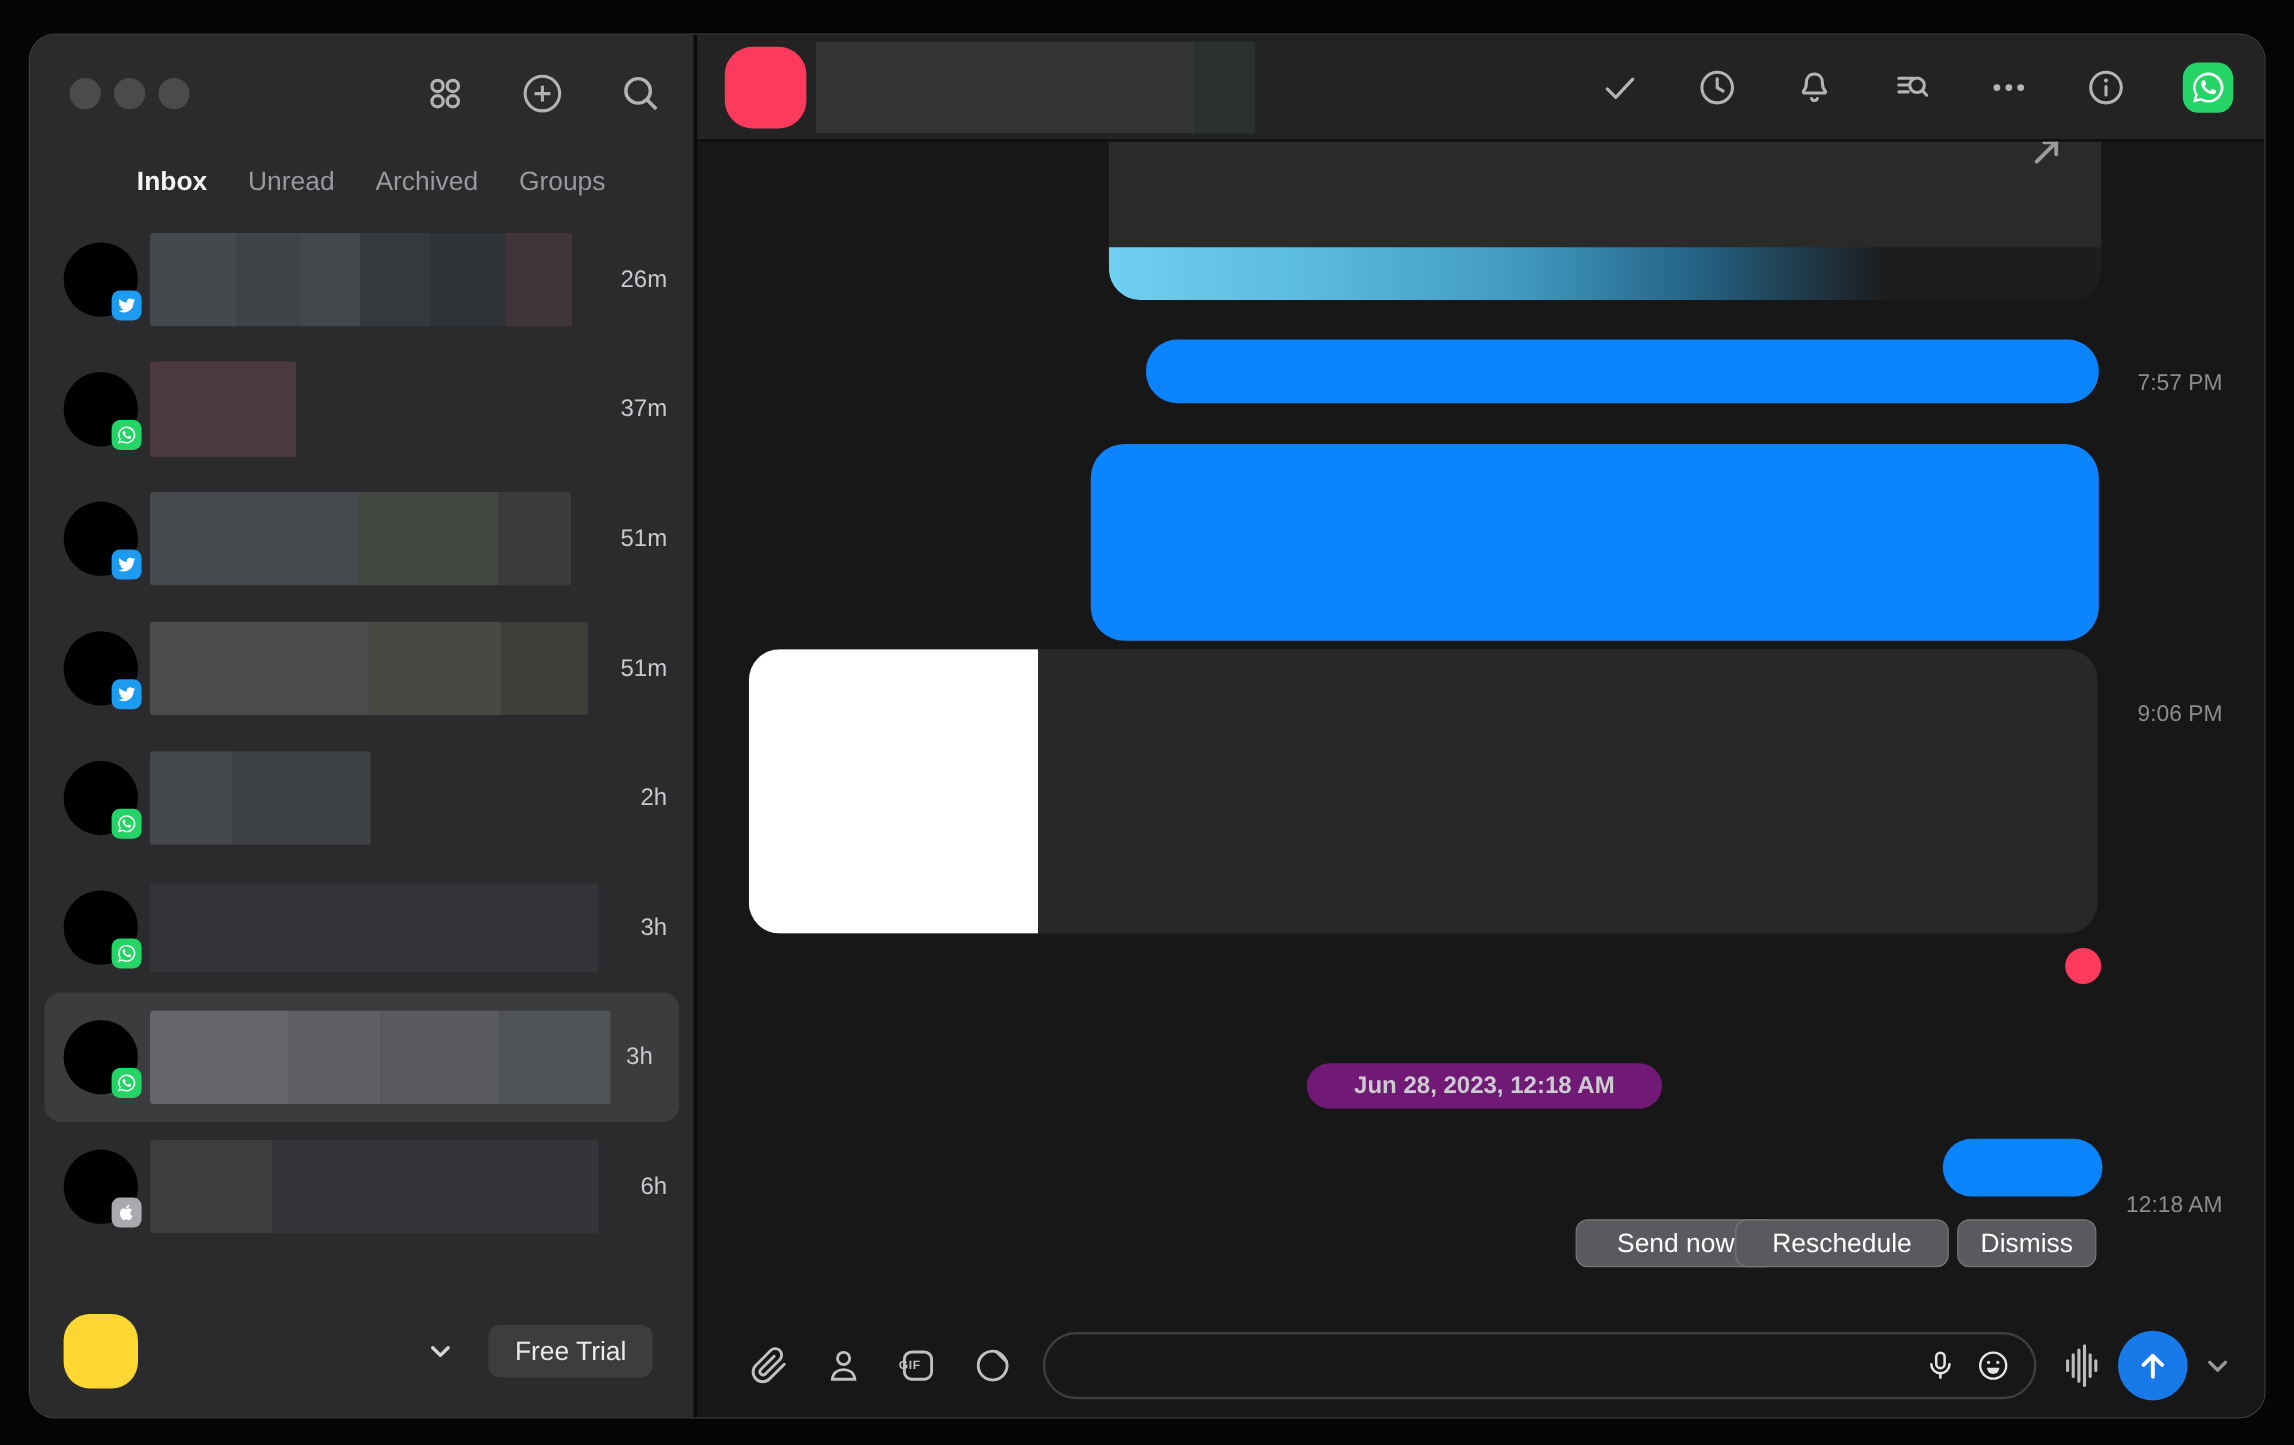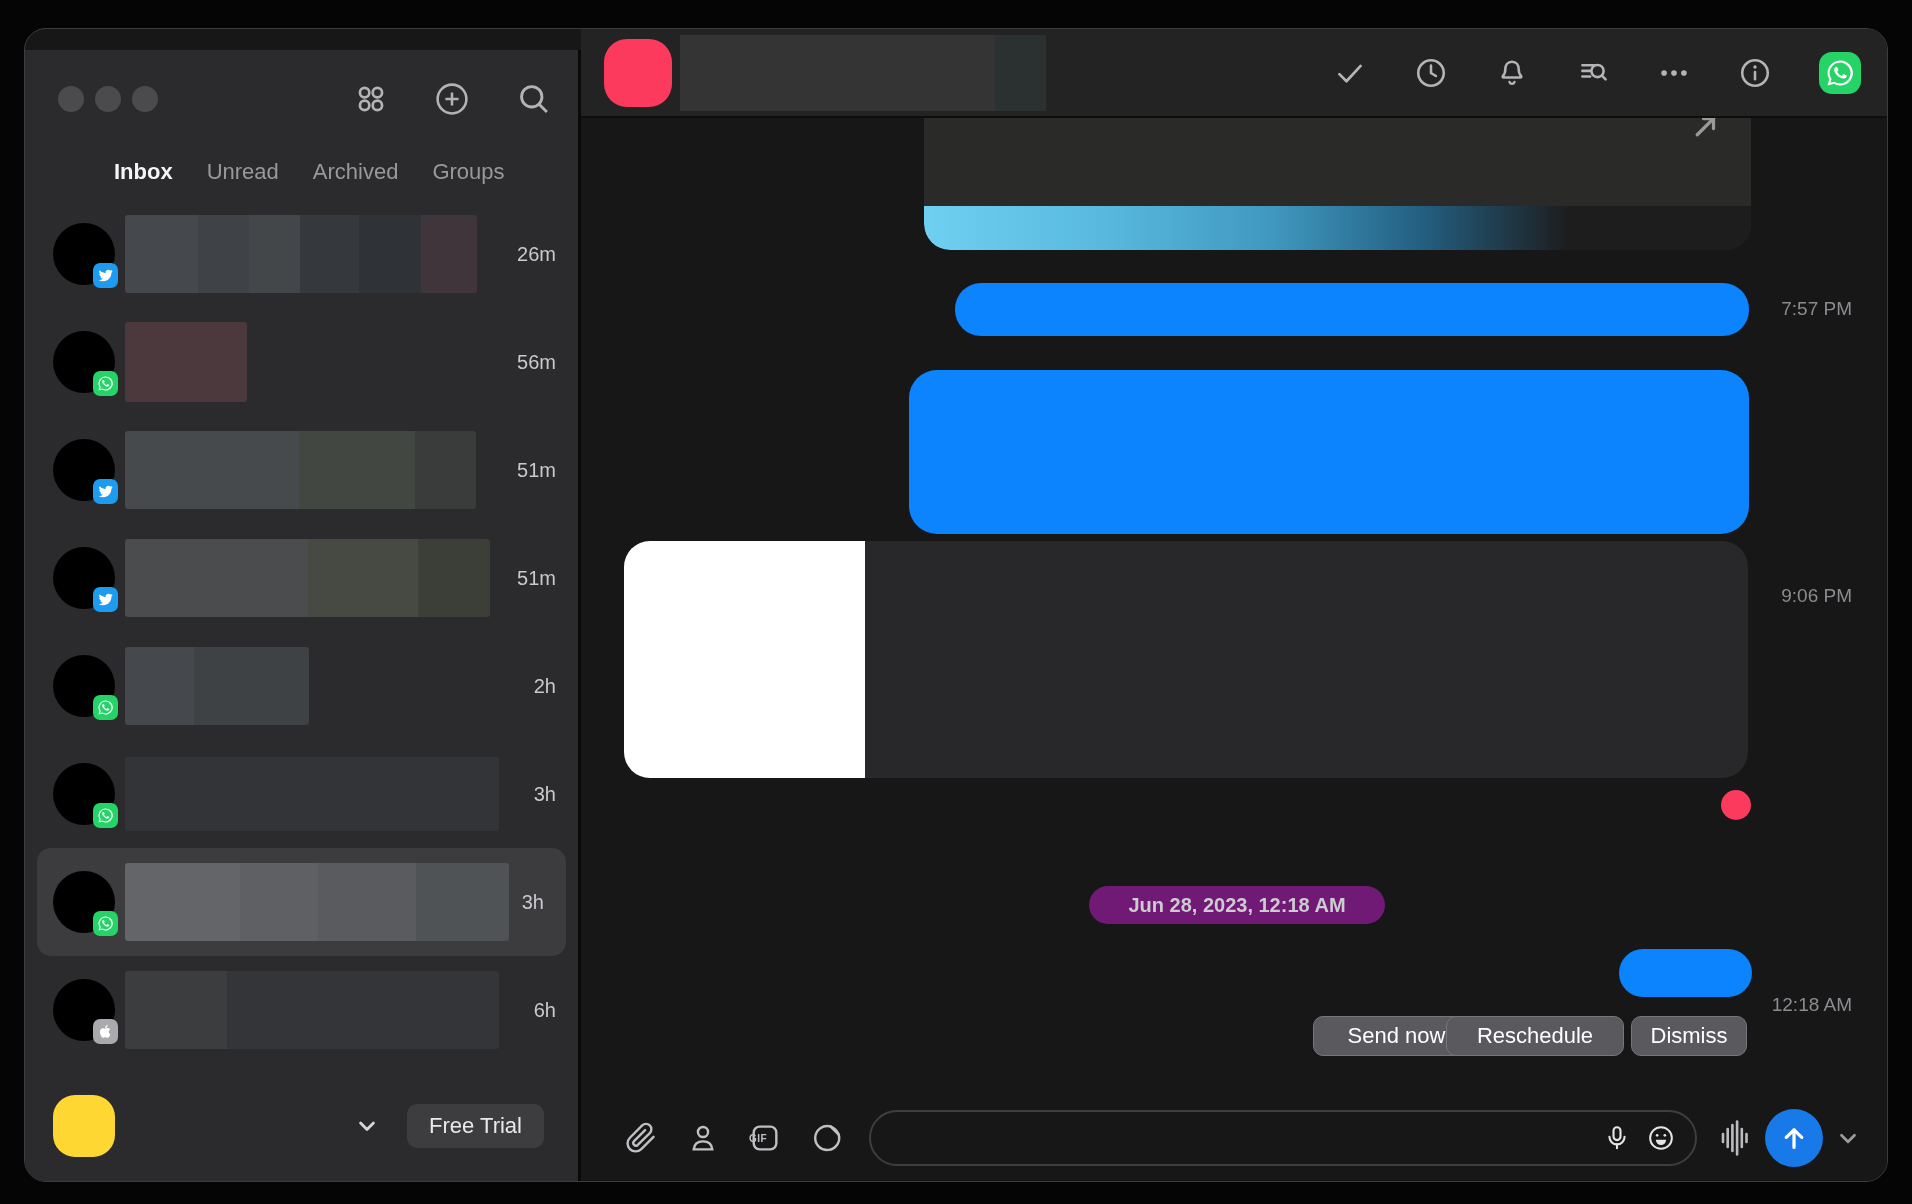--- a/index.html
+++ b/index.html
@@ -3,21 +3,21 @@
 <meta charset="utf-8">
 <style>
   html,body{margin:0;padding:0;background:#050505;width:1912px;height:1204px;overflow:hidden;
     font-family:"Liberation Sans","DejaVu Sans",sans-serif;-webkit-font-smoothing:antialiased;}
   *{box-sizing:border-box;}
   .window{position:absolute;left:24px;top:28px;width:1864px;height:1154px;background:#171718;
     border:1px solid #3d3d3f;border-radius:22px;display:flex;overflow:hidden;}
 
   
   .sidebar{width:556px;flex:0 0 556px;background:#2b2b2d;border-right:3px solid #0a0a0a;
-    display:flex;flex-direction:column;margin-top:21px;}
+    display:flex;flex-direction:column;}
   .sidebar-top{height:88px;display:flex;align-items:center;padding:10px 26px 0 33px;}
   .traffic{display:flex;gap:11px;}
   .traffic span{width:26px;height:26px;border-radius:50%;background:#4b4b4d;display:block;}
   .side-actions{margin-left:auto;display:flex;gap:46px;align-items:center;}
   .icon-btn{background:none;border:none;padding:0;cursor:pointer;display:flex;align-items:center;justify-content:flex-start;}
   .tabs-row{display:flex;align-items:center;margin-top:12px;height:44px;padding-left:27px;gap:34px;}
   .hamburger{width:26px;display:flex;flex-direction:column;gap:6px;margin-right:2px;}
   .hamburger i{display:block;height:3px;border-radius:2px;background:#d0d0d3;}
   .tab{font-size:22px;color:#98989d;background:none;border:none;padding:0;cursor:pointer;font-family:inherit;}
   .tab.active{color:#f5f5f5;font-weight:700;}
@@ -165,21 +165,21 @@
             <div class="avatar-black"></div>
           <span class="badge wa">
             <svg width="17" height="17" viewBox="0 0 24 24" fill="#fff">
                 <path d="M12 2a10 10 0 0 0-8.6 15L2 22l5.2-1.4A10 10 0 1 0 12 2zm0 1.7a8.3 8.3 0 1 1-4.2 15.4l-.3-.2-3.1.8.8-3-.2-.3A8.3 8.3 0 0 1 12 3.7zM8.8 7.1c-.2 0-.4.1-.7.4-.2.2-.8.8-.8 2s.9 2.4 1 2.6c.1.2 1.8 2.7 4.3 3.7.6.3 1 .4 1.4.5.6.2 1.1.2 1.6.1.5-.1 1.4-.6 1.6-1.2.2-.6.2-1 .2-1.2-.1-.1-.3-.2-.5-.3l-1.7-.8c-.2-.1-.4-.1-.6.1l-.8 1c-.1.2-.3.2-.5.1-.3-.1-1.1-.4-2-1.2-.8-.7-1.3-1.5-1.4-1.8-.1-.2 0-.4.1-.5l.4-.4c.1-.2.2-.3.3-.4.1-.2 0-.3 0-.5L9.9 7.5c-.2-.5-.4-.4-.6-.4h-.5z"></path>
               </svg>
           </span>
         </div>
         <div class="redact" style="height:80px">
           <i style="width:122px;background:#4b393d"></i>
         </div>
-        <span class="row-time">56m</span>
+        <span class="row-time">37m</span>
       </div>
 
       <div class="chat-row">
         <div class="avatar-wrap">
             <div class="avatar-black"></div>
           <span class="badge tw">
             <svg width="15" height="15" viewBox="0 0 24 24" fill="#fff">
                 <path d="M23.6 4.9c-.8.4-1.7.6-2.7.7 1-.6 1.7-1.5 2-2.6-.9.5-1.9.9-3 1.1A4.6 4.6 0 0 0 12 7.4c0 .4 0 .7.1 1A13.2 13.2 0 0 1 2.6 3.6 4.6 4.6 0 0 0 4 9.8c-.8 0-1.5-.2-2.1-.6v.1c0 2.2 1.6 4.1 3.7 4.6-.4.1-.8.2-1.2.2l-.9-.1a4.7 4.7 0 0 0 4.4 3.2A9.3 9.3 0 0 1 1 19.2a13.1 13.1 0 0 0 7.1 2.1c8.6 0 13.3-7.1 13.3-13.3v-.6c.9-.7 1.7-1.5 2.2-2.5z"></path>
               </svg>
           </span>
@@ -348,21 +348,21 @@
         <span class="link-arrow">
           <svg width="30" height="30" viewBox="0 0 24 24" fill="none" stroke="#9b9b9b" stroke-width="2.6" stroke-linecap="round" stroke-linejoin="round">
               <path d="M5 19L18 6"></path>
               <path d="M10 6h8v8"></path>
             </svg>
         </span>
         <div class="link-strip"></div>
       </div>
 
       <div class="bubble bubble-1"></div>
-      <span class="msg-time" style="top:180px">7:57 PM</span>
+      <span class="msg-time" style="top:191px">7:57 PM</span>
 
       <div class="bubble bubble-2"></div>
 
       <div class="media-bubble">
         <div class="media-white"></div>
       </div>
       <span class="msg-time" style="top:467px">9:06 PM</span>
 
       <div class="seen-dot"></div>
 

